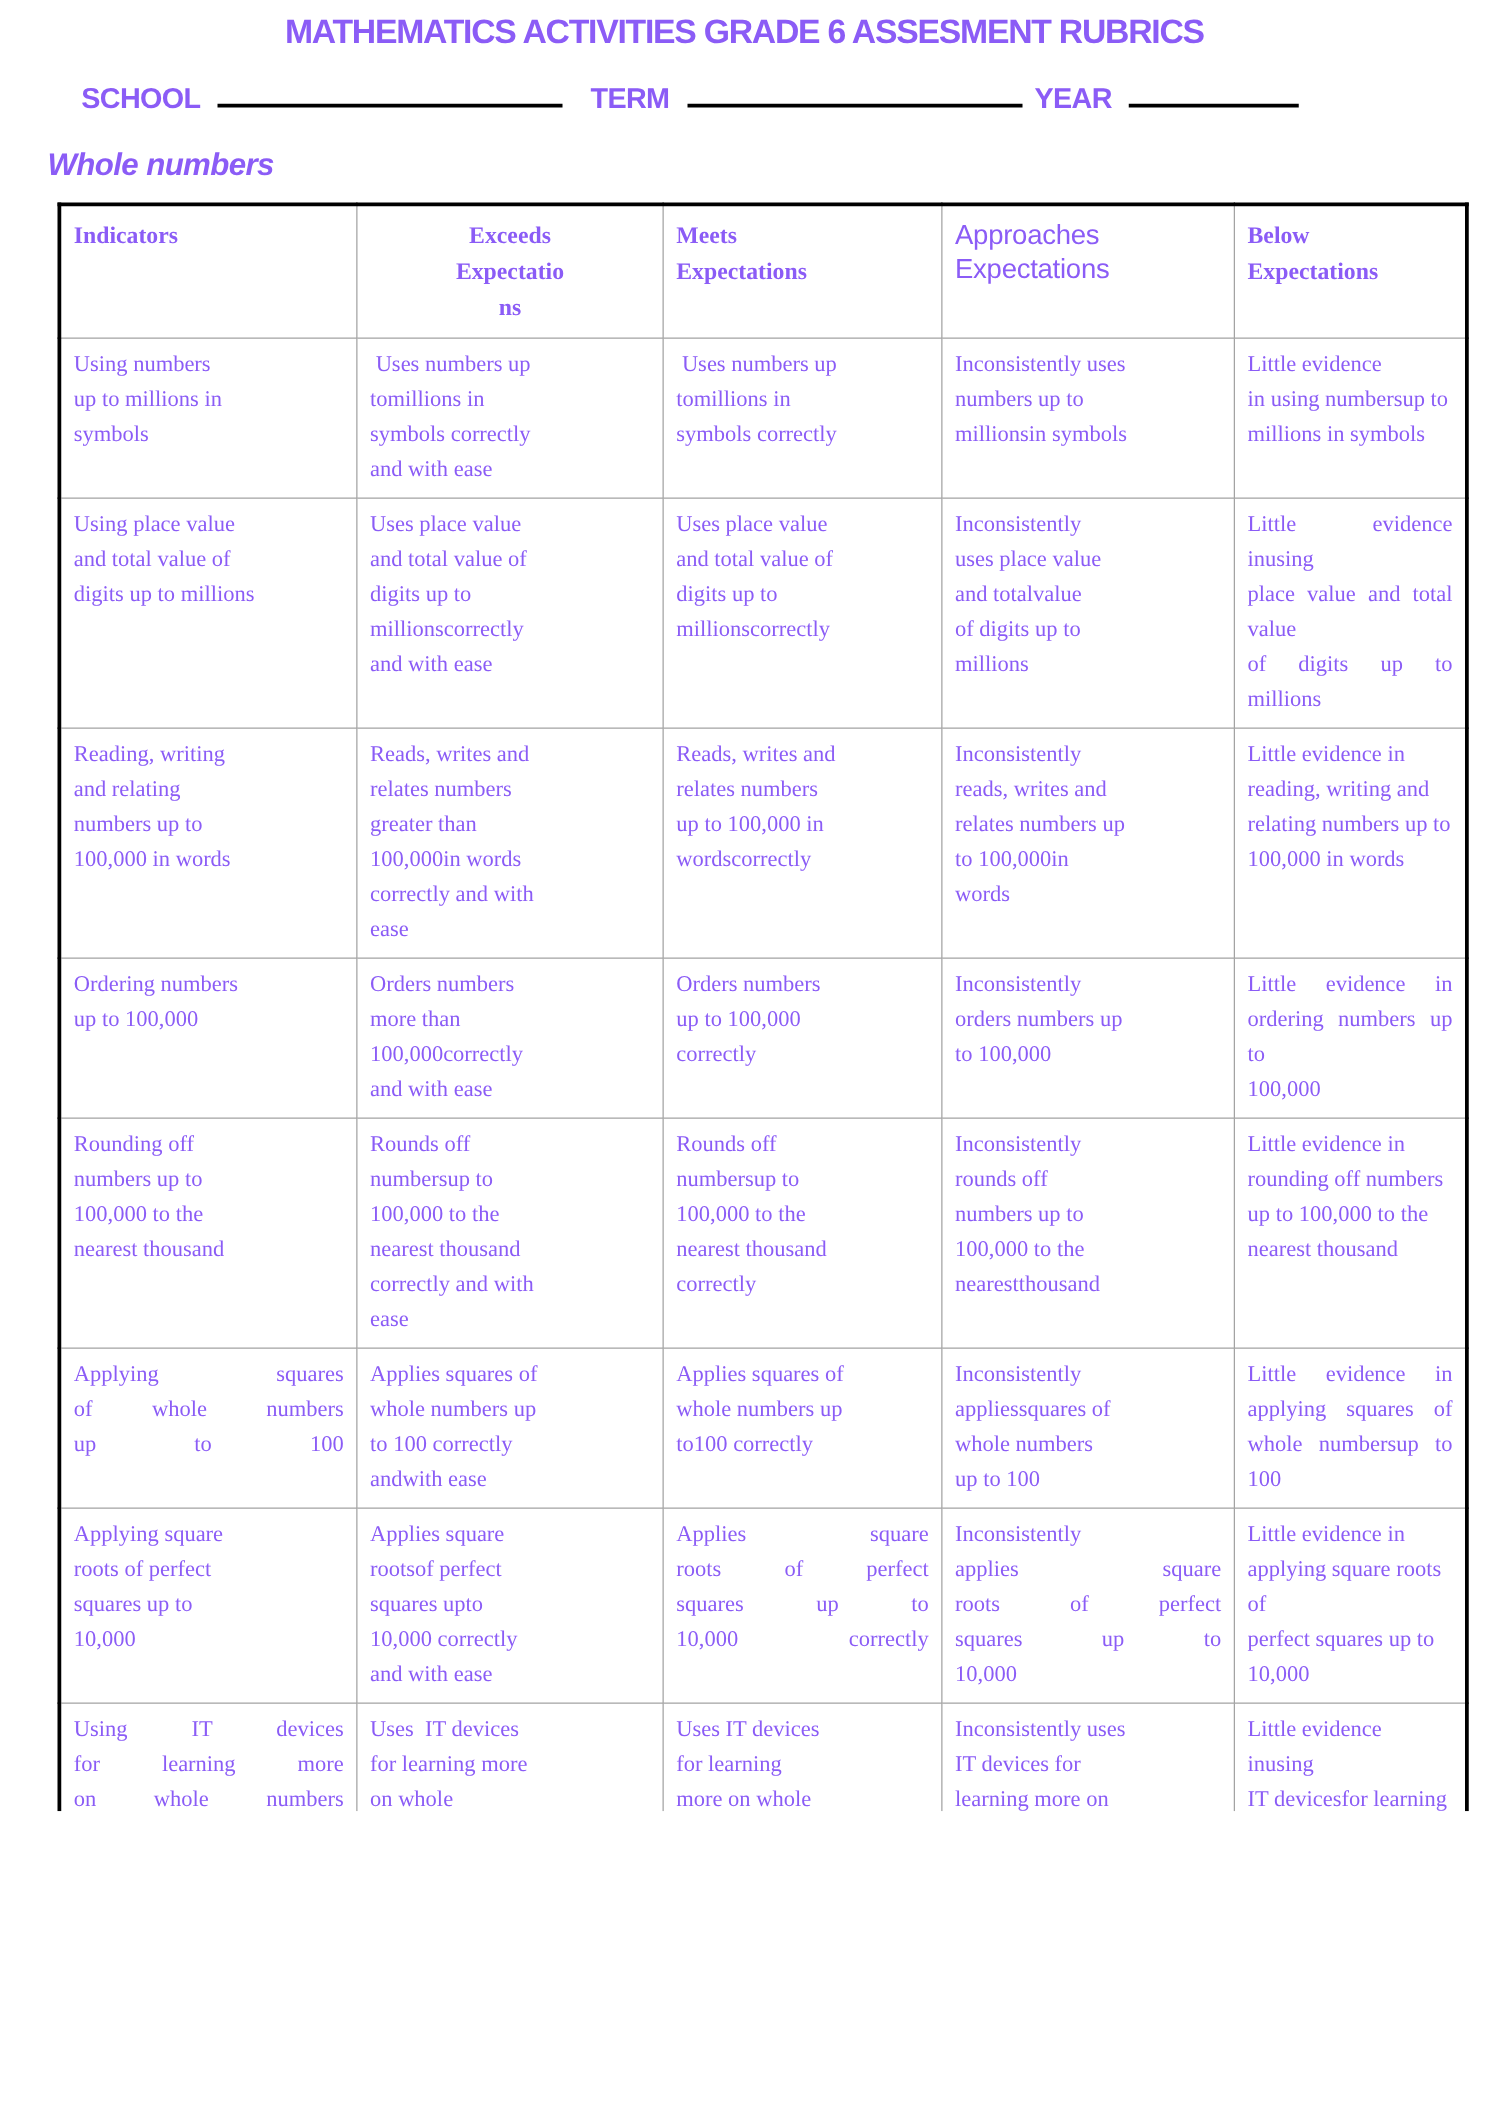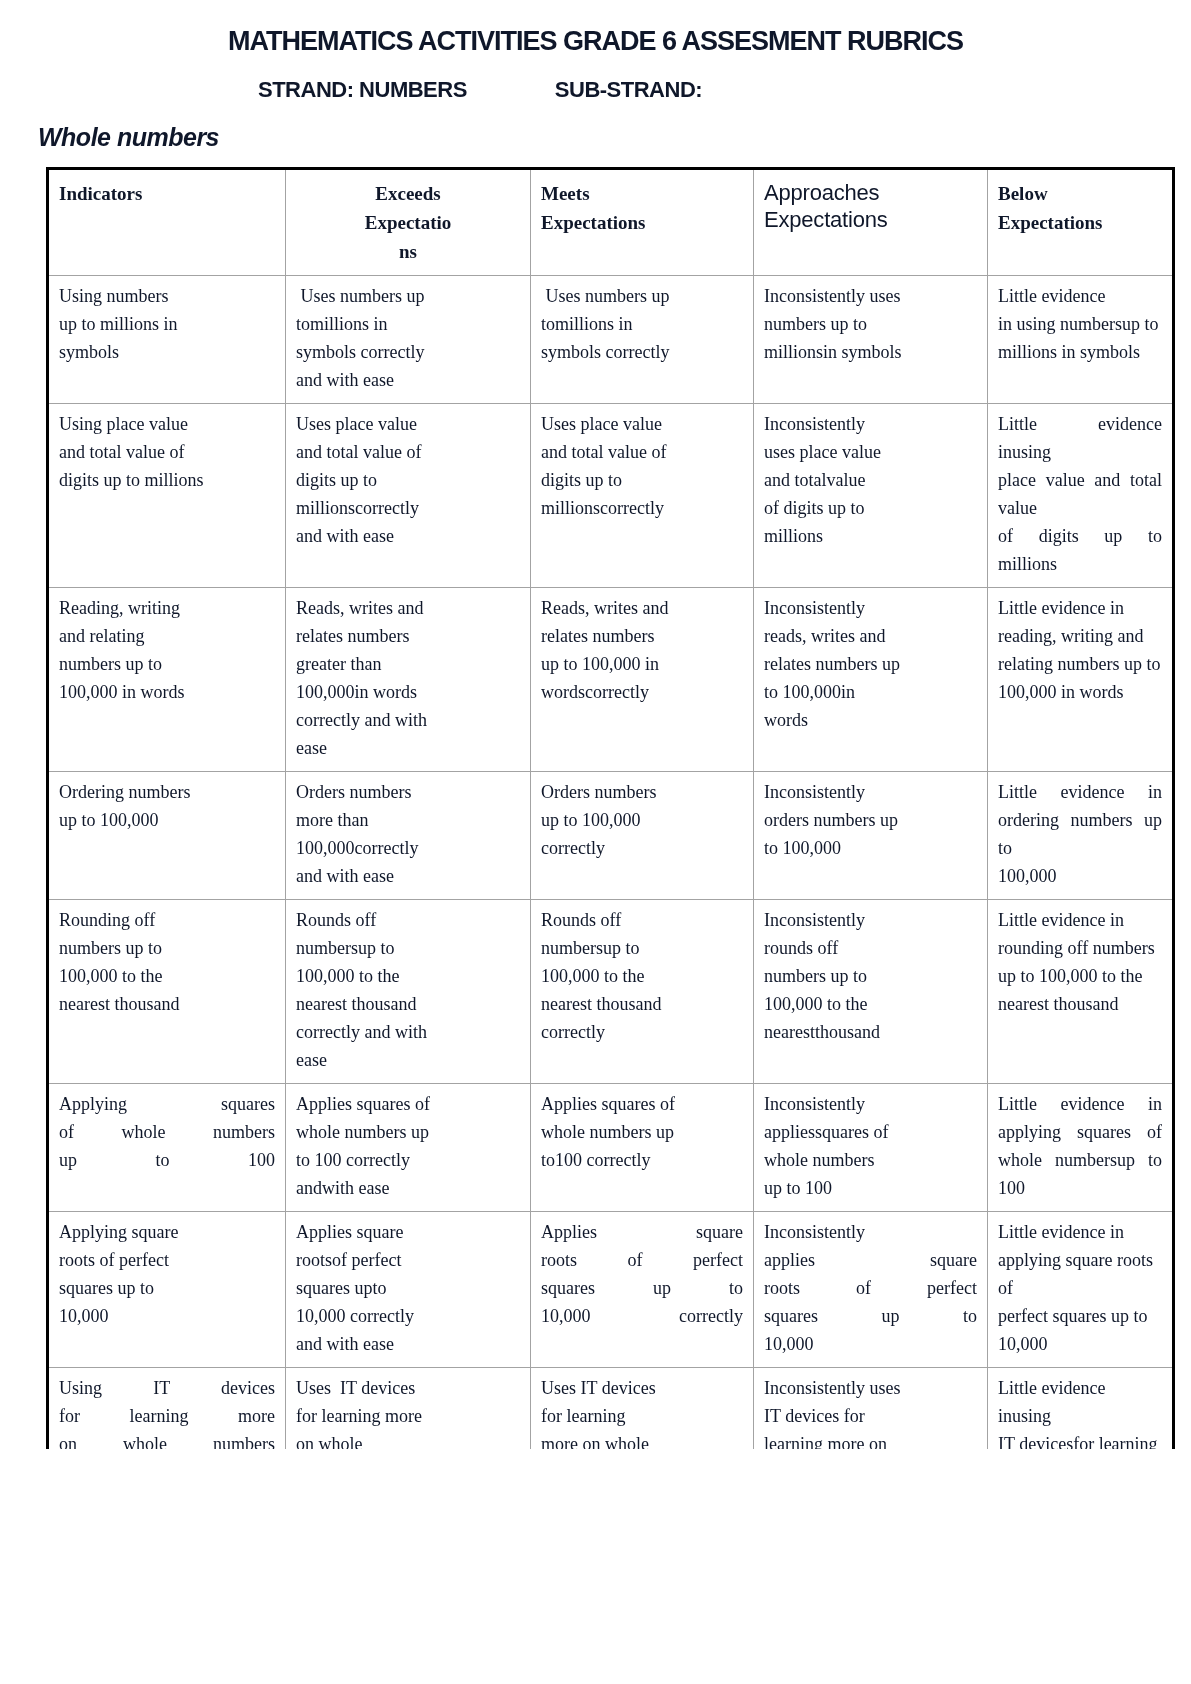--- a/index.html
+++ b/index.html
@@ -2,23 +2,23 @@
 <html><head>
 <meta charset="utf-8">
 <style>
   html, body { margin: 0; padding: 0; background: #ffffff; }
   .page {
     position: relative;
     width: 1191px;
     height: 1449px;
     box-sizing: border-box;
     background: #ffffff;
-    color: #0f172a;
+    color: #8b5cf6;
     font-family: "Liberation Serif", serif;
-    padding: 26px 16px 0 46px;
+    padding: 10px 16px 0 46px;
     overflow: hidden;
   }
   .doc-title {
     width: 1191px;
     margin: 0 0 20px -46px;
     text-align: center;
     font-family: "Liberation Sans", sans-serif;
     font-weight: bold;
     font-size: 27px;
     letter-spacing: -1px;
@@ -98,25 +98,25 @@
   table.rubric th:nth-child(4) { width: 213px; }
   table.rubric th:nth-child(5) { width: auto; }
 </style>
 </head>
 <body>
 
 <div class="page">
 
   <div class="doc-title">MATHEMATICS ACTIVITIES GRADE 6 ASSESMENT RUBRICS</div>
 
-
-
-  <div class="form-line strand-line">
-    <span>STRAND: NUMBERS</span><span class="lbl-substrand">SUB-STRAND:</span>
+  <div class="form-line">
+    <span>SCHOOL</span><span class="blank blank-school"></span><span class="lbl-term">TERM</span><span class="blank blank-term"></span><span class="lbl-year">YEAR</span><span class="blank blank-year"></span>
   </div>
+
+
 
   <div class="section-title">Whole numbers</div>
 
   <table class="rubric">
     <thead>
       <tr>
           <th>Indicators</th>
           <th>Exceeds
 Expectatio
 ns</th>

